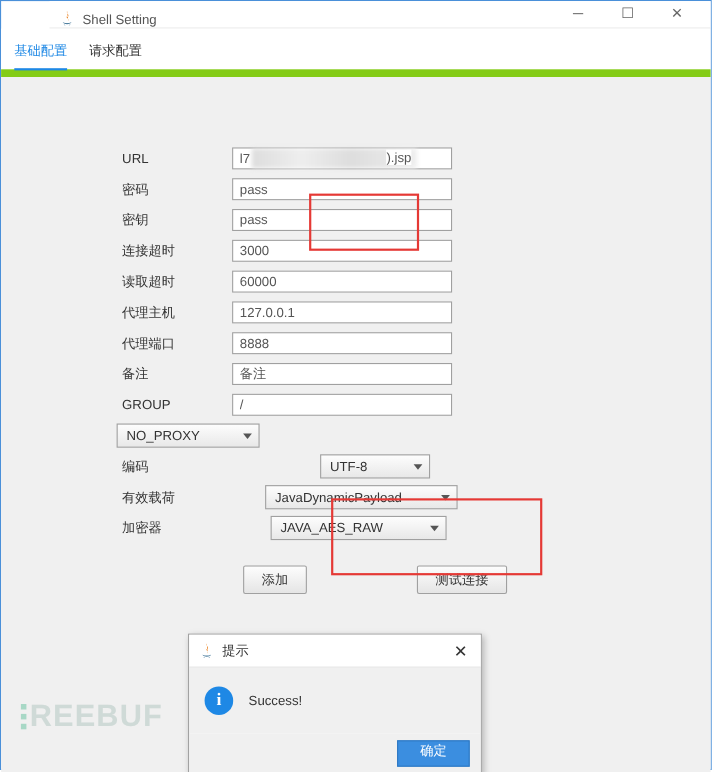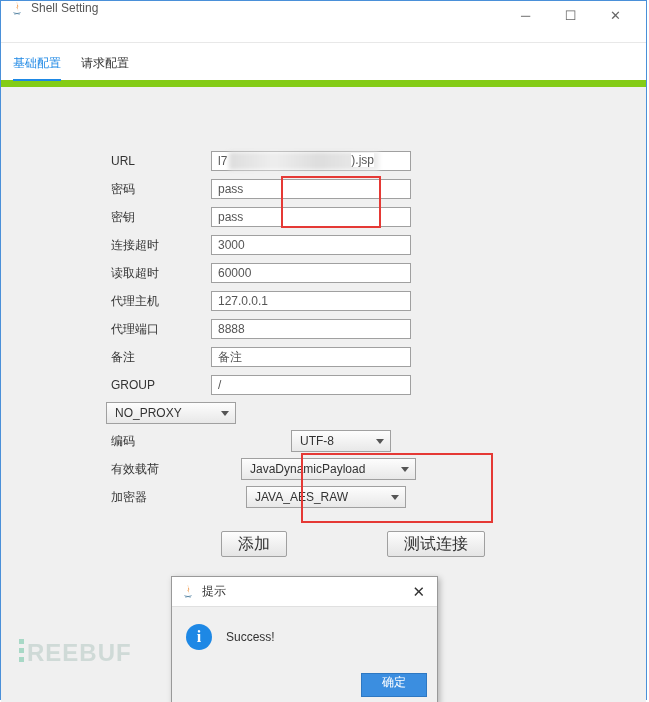--- a/index.html
+++ b/index.html
@@ -15,26 +15,27 @@
     overflow: hidden;
   }
   .window {
     width: 647px;
     height: 700px;
     border: 1px solid #4a90d9;
     background: #fff;
     position: relative;
   }
   .titlebar {
-    height: 42px;
+    height: 25px;
     background: #fff;
     display: flex;
-    align-items: flex-start;
+    align-items: flex-end;
     padding: 0 8px;
     border-bottom: 1px solid #e8e8e8;
+    margin-left: 44px;
   }
   .java-icon {
     width: 16px; height: 16px;
     margin-right: 6px;
     display: inline-flex;
     align-items: center;
     justify-content: center;
   }
   .title-text { color: #555; }
   .win-controls {
@@ -125,21 +126,21 @@
   }
   .combo-wrap { display:flex; width:260px; }
   .combo-wrap.center { justify-content:center; }
   .combo-wrap.left { justify-content:flex-start; padding-left:30px; }
   .combo-wrap.leftpad { justify-content:flex-start; padding-left:35px; }
   .btn {
     height: 24px;
     padding: 12px 16px;
     border: 1px solid #a0a0a0;
     background: linear-gradient(#fdfdfd,#e5e5e5);
-    font-size: 16px;
+    font-size: 12px;
     cursor: pointer;
     display: inline-flex;
     align-items: center;
     justify-content: center;
     border-radius: 2px;
   }
   .btn-row {
     display: flex;
     gap: 100px;
     margin-top: 20px;
@@ -148,25 +149,26 @@
   .red-box {
     position: absolute;
     border: 2px solid #e53935;
     pointer-events: none;
   }
   .watermark {
     position: absolute;
     left: 18px;
     bottom: 32px;
     font-family: Arial, sans-serif;
-    font-size: 24px;
+    font-size: 28px;
     font-weight: 900;
     color: rgba(180,200,195,0.55);
     letter-spacing: 1px;
     display:flex;
+    align-items:center;
   }
   .watermark .bars{
     display:inline-flex;
     flex-direction:column;
     gap:4px;
     margin:0 3px 0 0;
   }
   .watermark .bars span{
     display:block;width:5px;height:5px;background:rgba(120,200,170,0.6);
   }

